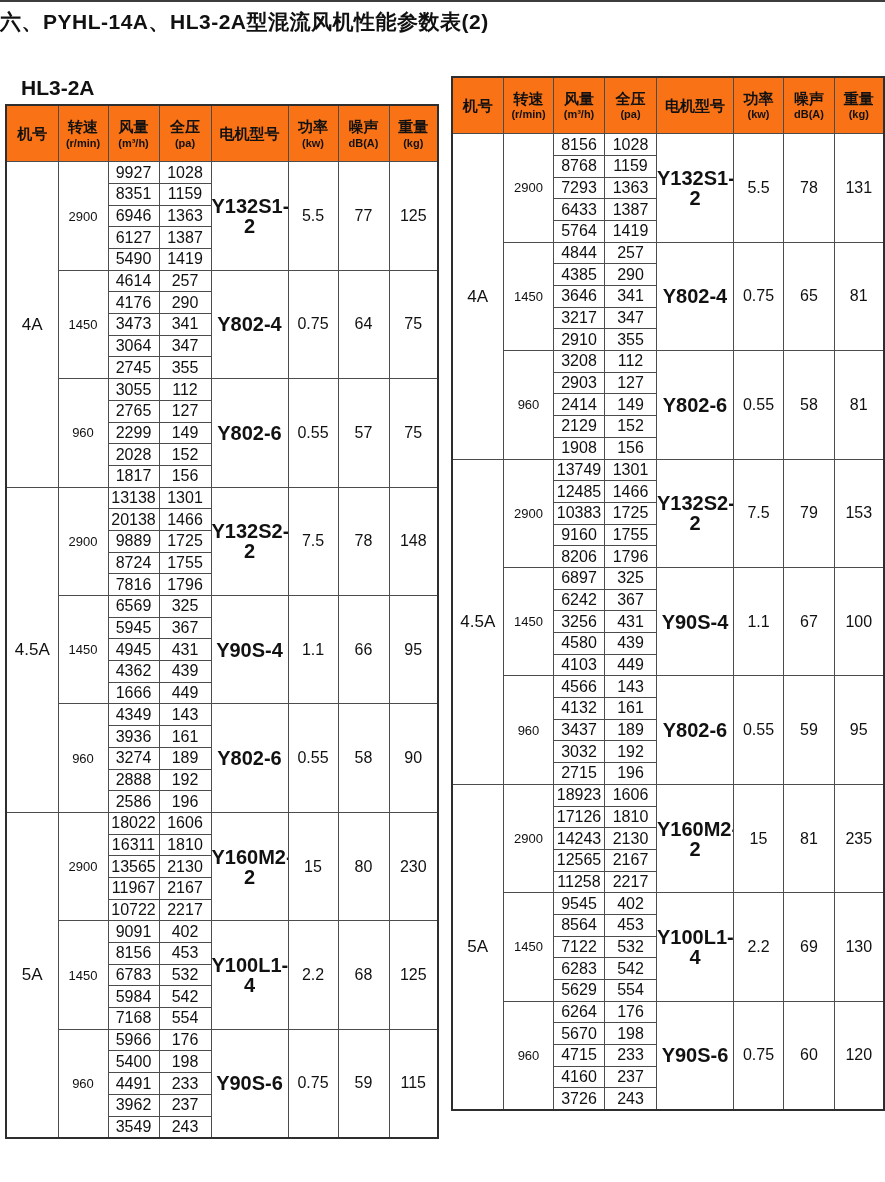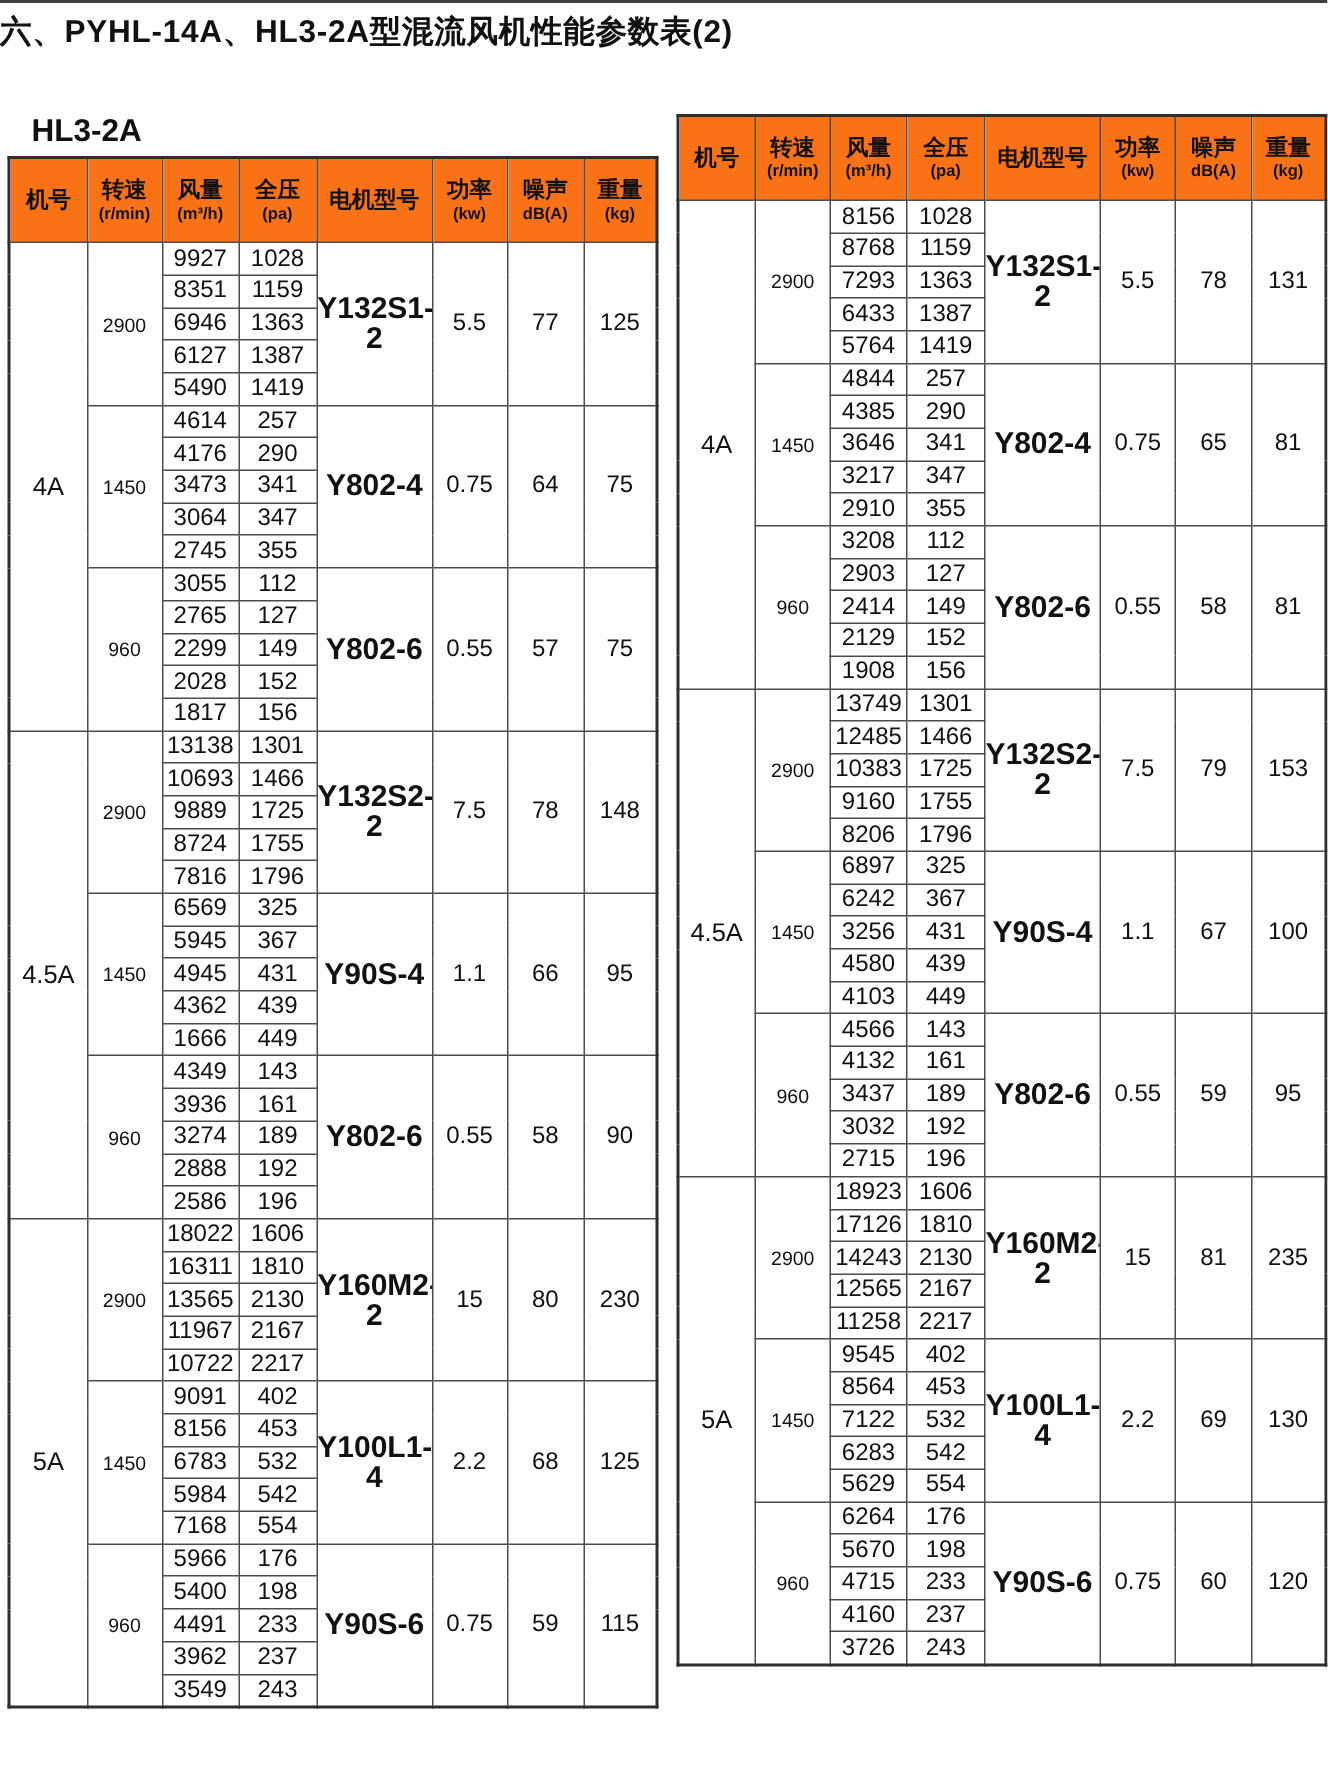--- a/index.html
+++ b/index.html
@@ -209,21 +209,21 @@
             <td class="model" rowspan="15">4.5A</td>
             <td class="speed" rowspan="5">2900</td>
             <td>13138</td>
             <td>1301</td>
             <td class="motor" rowspan="5">Y132S2-2</td>
             <td rowspan="5">7.5</td>
             <td rowspan="5">78</td>
             <td rowspan="5">148</td>
           </tr>
           <tr>
-            <td>10693</td>
+            <td>20138</td>
             <td>1466</td>
           </tr>
           <tr>
             <td>9889</td>
             <td>1725</td>
           </tr>
           <tr>
             <td>8724</td>
             <td>1755</td>
           </tr>

